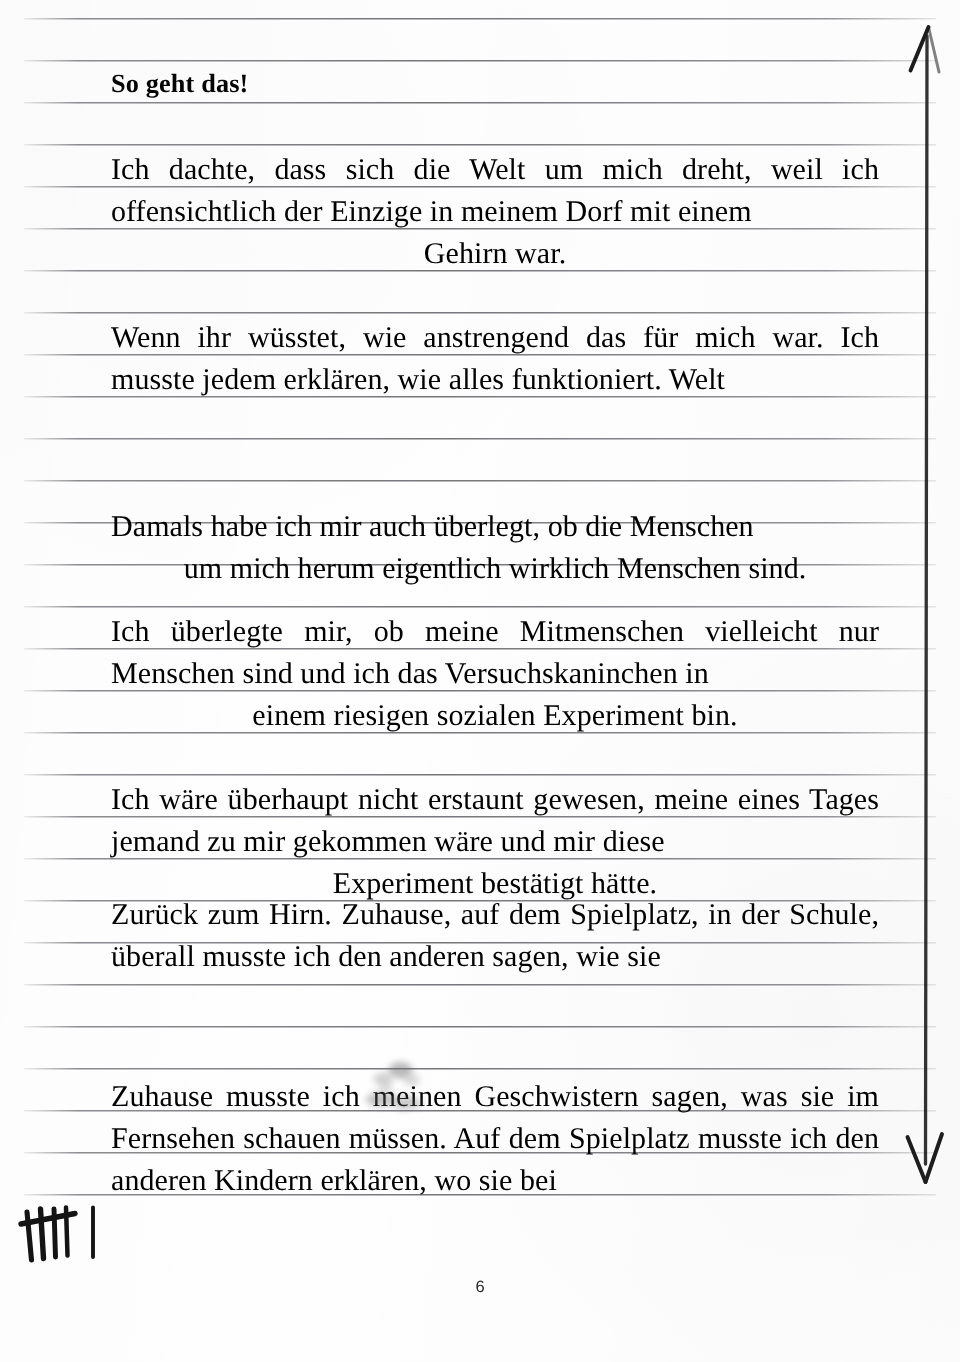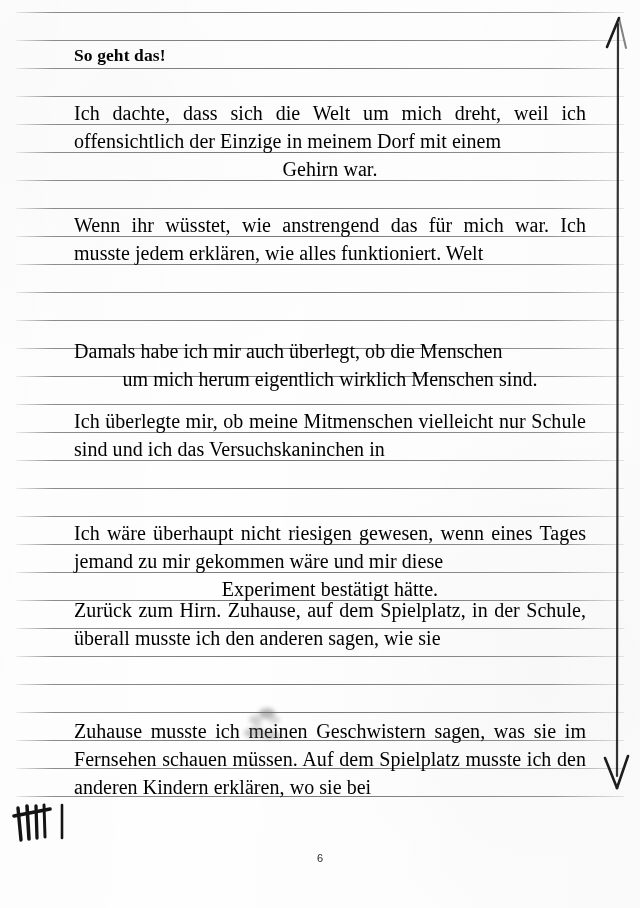--- a/index.html
+++ b/index.html
@@ -187,25 +187,26 @@
     <p class="para" id="p2" style="top:211px;">
       <span>Wenn ihr wüsstet, wie anstrengend das für mich war. Ich musste jedem erklären, wie alles funktioniert. Welt</span>
     </p>
 
     <p class="para" id="p3" style="top:337px;">
       <span>Damals habe ich mir auch überlegt, ob die Menschen</span>
       <span class="tail">um mich herum eigentlich wirklich Menschen sind.</span>
     </p>
 
     <p class="para" id="p4" style="top:407px;">
-      <span>Ich überlegte mir, ob meine Mitmenschen vielleicht nur Schule sind und ich das Versuchskaninchen in</span>
+      <span>Ich überlegte mir, ob meine Mitmenschen vielleicht nur Menschen sind und ich das Versuchskaninchen in</span>
+      <span class="tail">einem riesigen sozialen Experiment bin.</span>
     </p>
 
     <p class="para" id="p5" style="top:519px;">
-      <span>Ich wäre überhaupt nicht riesigen gewesen, wenn eines Tages jemand zu mir gekommen wäre und mir diese</span>
+      <span>Ich wäre überhaupt nicht erstaunt gewesen, meine eines Tages jemand zu mir gekommen wäre und mir diese</span>
       <span class="tail">Experiment bestätigt hätte.</span>
     </p>
 
     <p class="para" id="p6" style="top:596px;">
       <span>Zurück zum Hirn. Zuhause, auf dem Spielplatz, in der Schule, überall musste ich den anderen sagen, wie sie</span>
     </p>
 
     <p class="para" id="p7" style="top:717px;">Zuhause musste ich meinen Geschwistern sagen, was sie im Fernsehen schauen müssen. Auf dem Spielplatz musste ich den anderen Kindern erklären, wo sie bei</p>
 
   </div>

